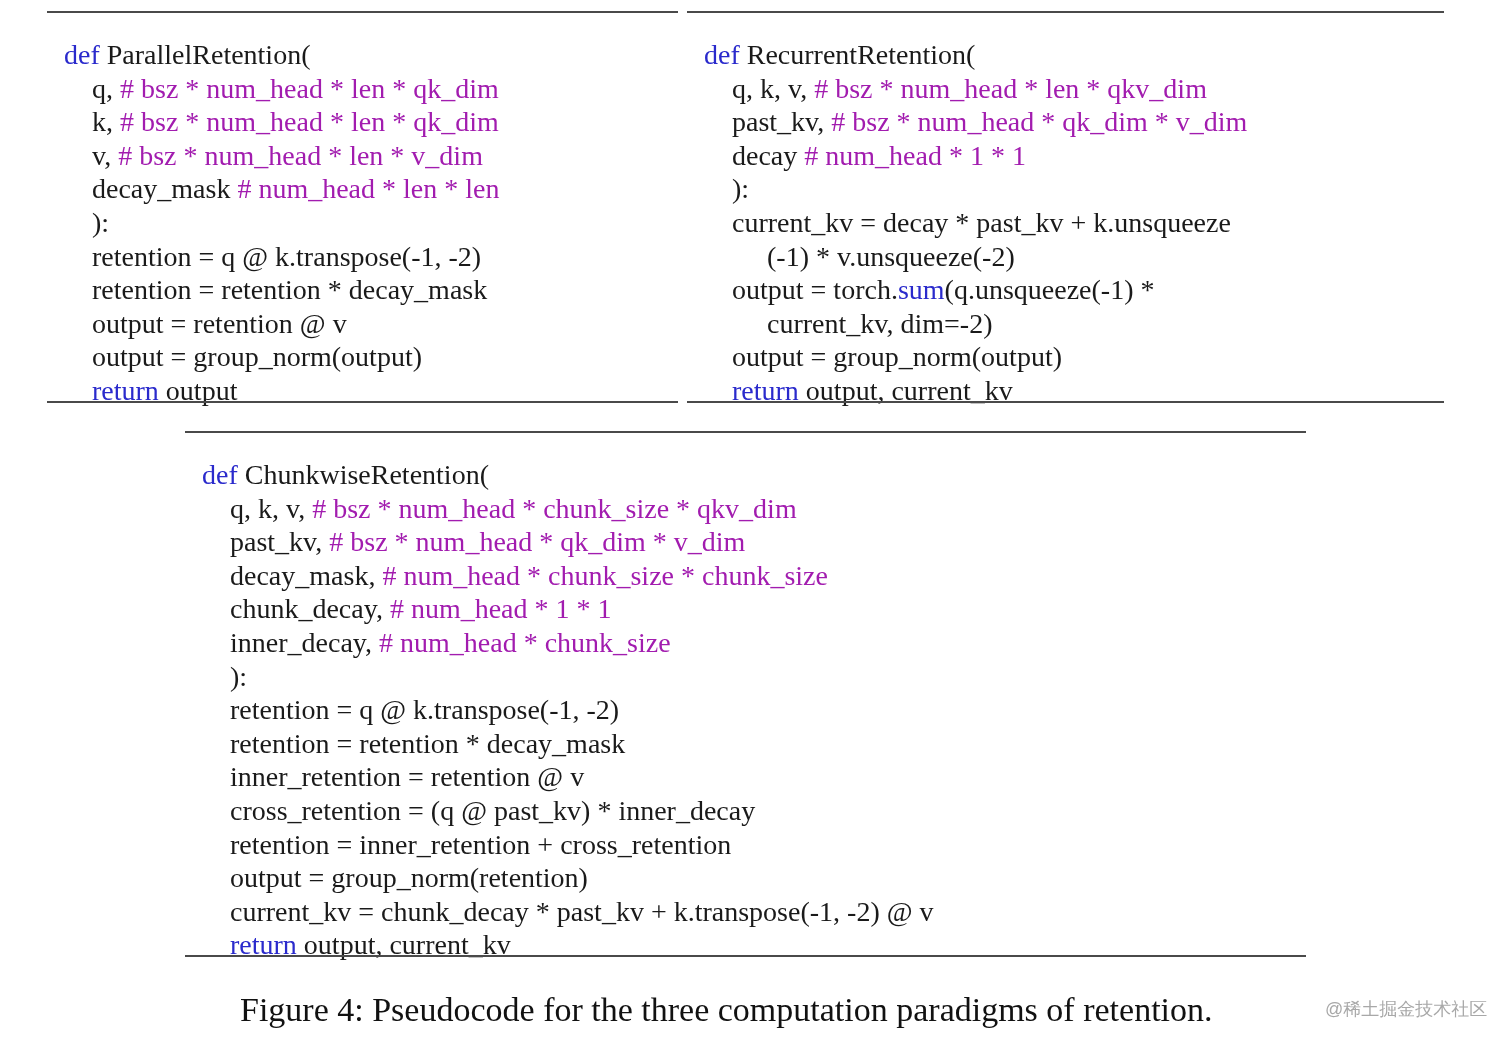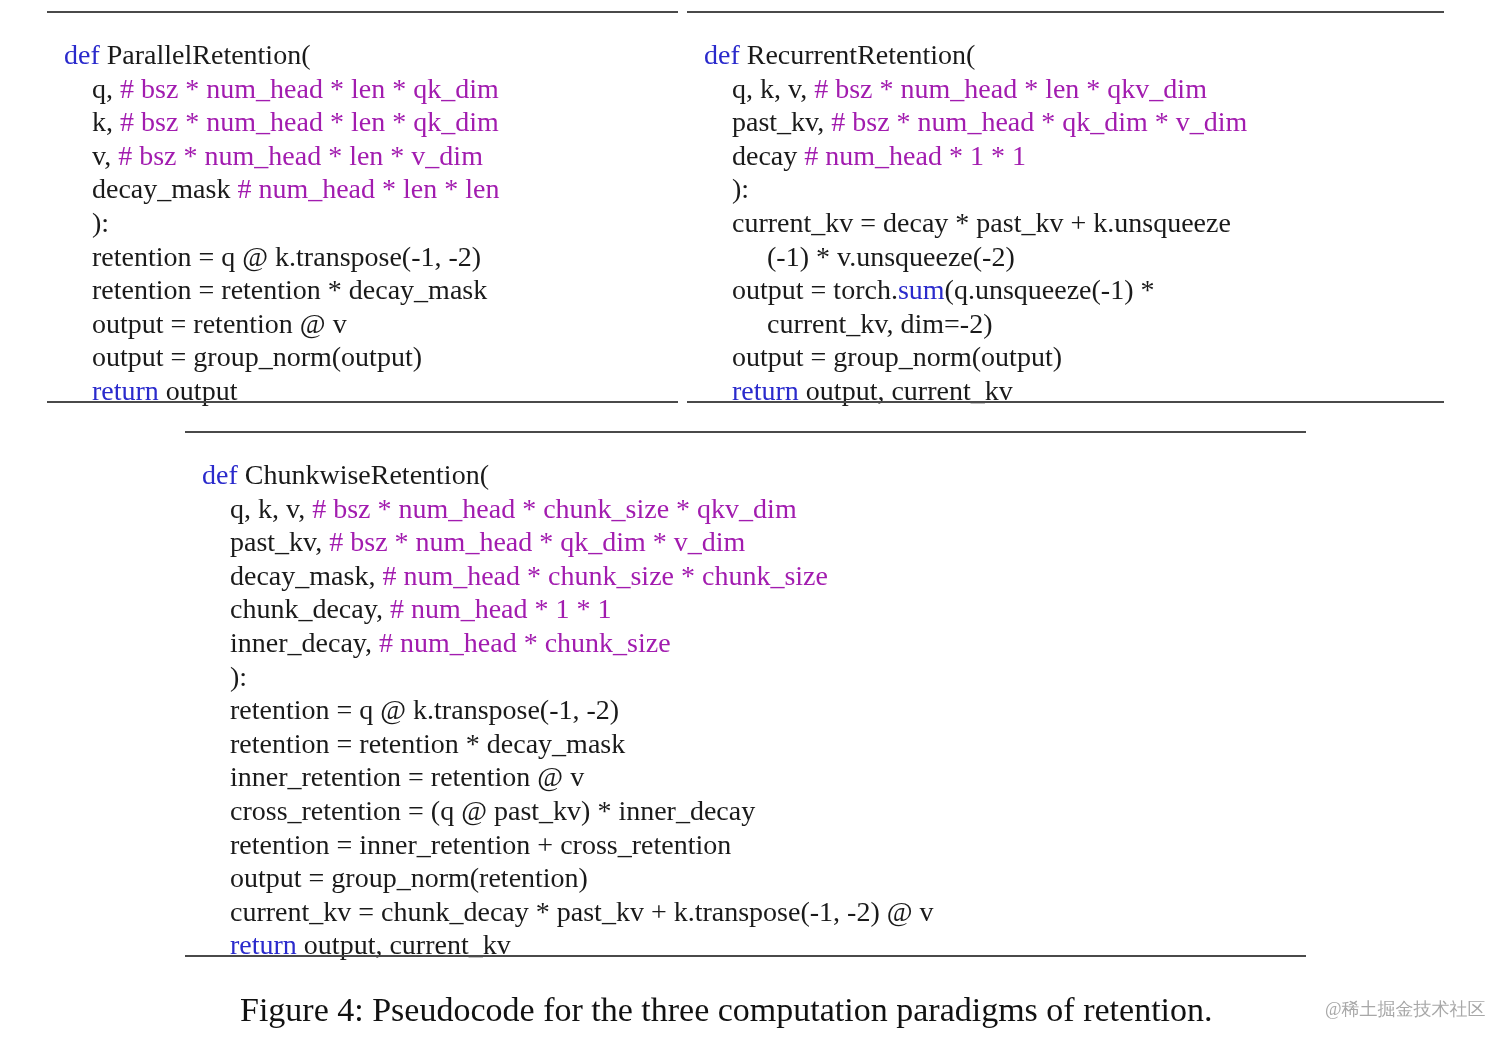--- a/index.html
+++ b/index.html
@@ -18,21 +18,21 @@
   .cm { color: #a21caf; }
   .caption {
     position: absolute;
     font-family: "Liberation Serif", "DejaVu Serif", serif;
     font-size: 34px;
     color: #111111;
     white-space: nowrap;
   }
   .watermark {
     position: absolute;
-    font-family: Liberation Serif, serif;
+    font-family: Liberation Sans, sans-serif;
     font-size: 18px;
     color: #a8a8a8;
     white-space: nowrap;
   }
 </style>
 </head>
 <body>
 
 <div class="rule" style="left:47px; top:11px; width:631px;"></div>
 <pre class="code" style="left:47px; top:21px;"><span class="line"><span class="kw">def</span><span> ParallelRetention(</span></span><span class="line"><span>    q, </span><span class="cm"># bsz * num_head * len * qk_dim</span></span><span class="line"><span>    k, </span><span class="cm"># bsz * num_head * len * qk_dim</span></span><span class="line"><span>    v, </span><span class="cm"># bsz * num_head * len * v_dim</span></span><span class="line"><span>    decay_mask </span><span class="cm"># num_head * len * len</span></span><span class="line"><span>    ):</span></span><span class="line"><span>    retention = q @ k.transpose(-1, -2)</span></span><span class="line"><span>    retention = retention * decay_mask</span></span><span class="line"><span>    output = retention @ v</span></span><span class="line"><span>    output = group_norm(output)</span></span><span class="line"><span>    </span><span class="kw">return</span><span> output</span></span></pre>

